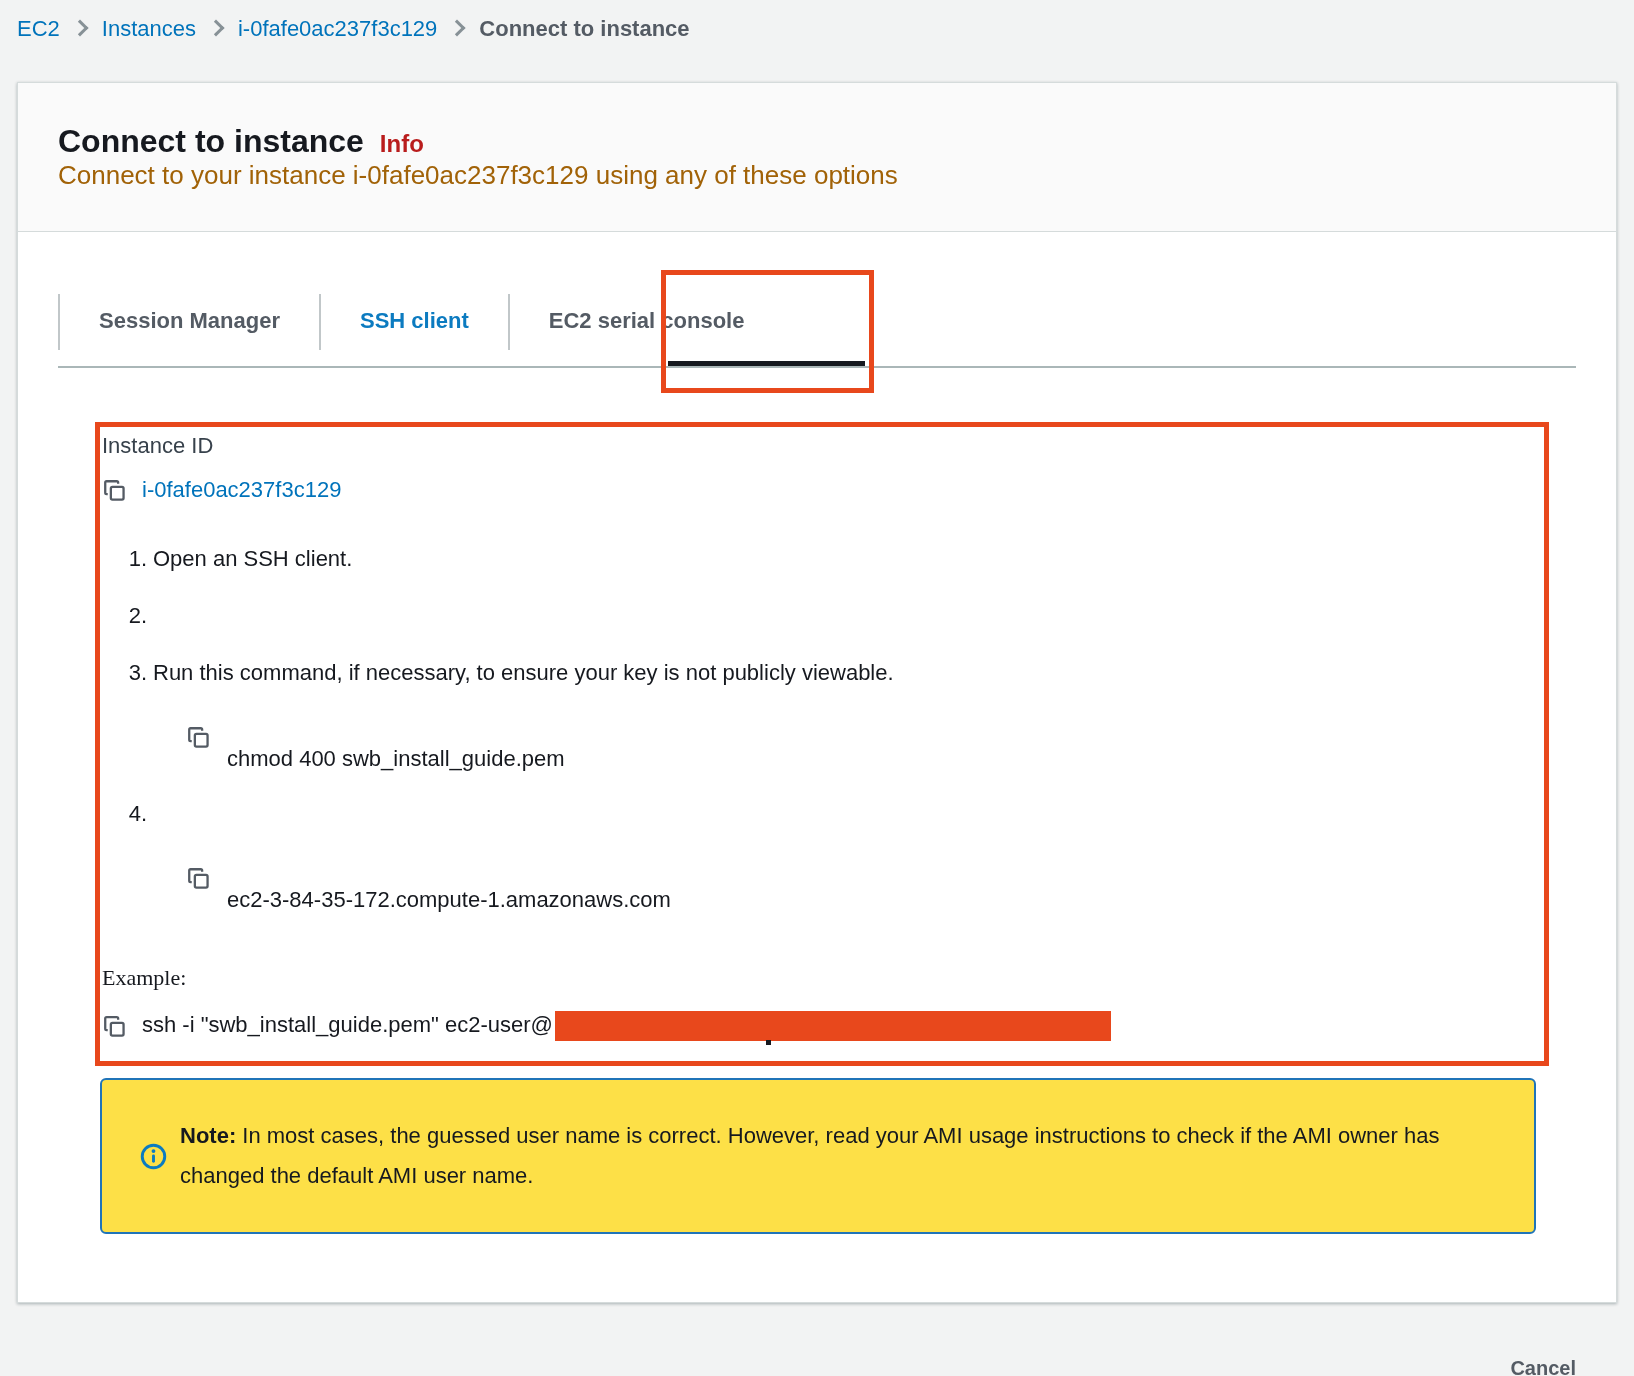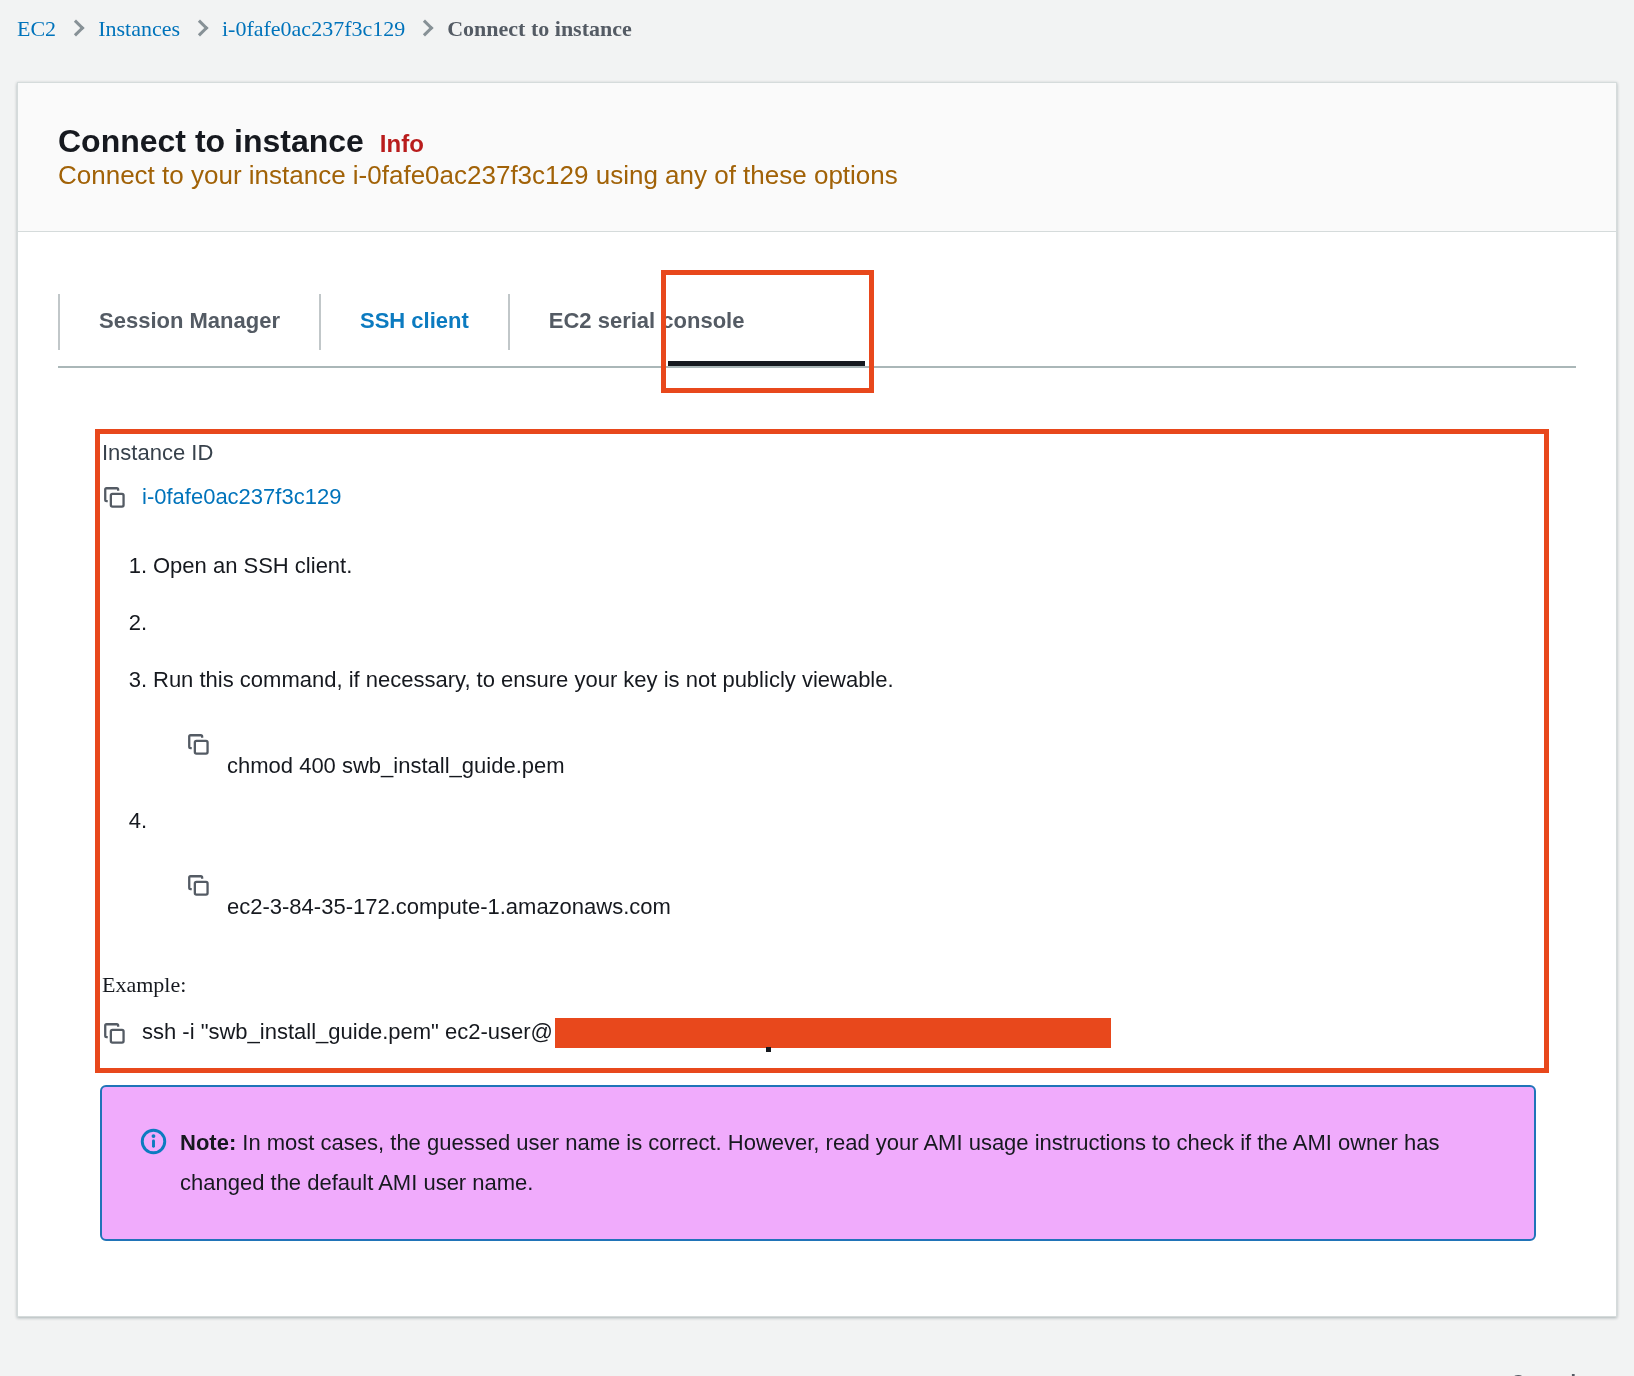--- a/index.html
+++ b/index.html
@@ -6,21 +6,21 @@
   html,body { width:1634px; height:1376px; }
   body {
     background:#f2f3f3;
     font-family:"Liberation Sans", sans-serif;
     color:#16191f;
     overflow:hidden;
     position:relative;
   }
 
   
-  .breadcrumb { padding:16px 16px 0 17px; font-size:22px; display:flex; align-items:center;font-family:Liberation Serif, serif; }
+  .breadcrumb { padding:16px 16px 0 17px; font-size:22px; display:flex; align-items:center; }
   .crumb-link { color:#0073bb; text-decoration:none; cursor:pointer; }
   .crumb-current { color:#545b64; font-weight:700; }
   .chev {
     display:inline-block; width:9px; height:9px;
     border-top:3px solid #879196; border-right:3px solid #879196;
     transform:rotate(45deg); margin:0 16px 0 14px; position:relative; top:-1px;
   }
 
   
   .card {
@@ -52,21 +52,21 @@
   .tab-sep { width:2px; background:#c1c7c9; margin:2px 0 16px; }
   #tab-underline {
     position:absolute; height:5px; background:#16191f; pointer-events:none;
   }
   .annotation {
     position:absolute; border:5px solid #e8481c; pointer-events:none;
     box-sizing:border-box; background:transparent;
   }
 
   
-  .content { padding:11px 40px; }
+  .content { padding:4px 40px; }
   .red-box {
     margin:50px 0 0 37px;
     width:1442px;
     border:5px solid #e8481c;
     padding:6px 0 20px 2px;
     box-sizing:content-box;
   }
   .field-label { font-size:22px; color:#37414b; }
   .copy-row { display:flex; align-items:center; margin-top:18px; }
   .copy-btn { flex:none; display:inline-flex; cursor:pointer; background:none; border:none; padding:0; }
@@ -91,23 +91,23 @@
   .redaction::after {
     content:""; position:absolute; left:38%; bottom:-4px;
     width:5px; height:5px; background:#16191f;
   }
 
   
   .note {
     margin:12px 40px 0 42px;
     border:2px solid #2074b8;
     border-radius:6px;
-    background:#f0abfc;
+    background:#fde047;
     padding:36px 40px 36px 38px;
-    display:flex; align-items:flex-start;
+    display:flex; align-items:center;
   }
   .note-icon { flex:none; margin-top:5px; }
   .note-text { margin-left:13px; font-size:22px; line-height:40px; max-width:1330px; }
   .note-text b { font-weight:700; }
 
   
   .footer { text-align:right; padding:54px 58px 0 0; }
   .cancel-btn {
     background:none; border:none; cursor:pointer;
     font-family:"Liberation Sans", sans-serif;

